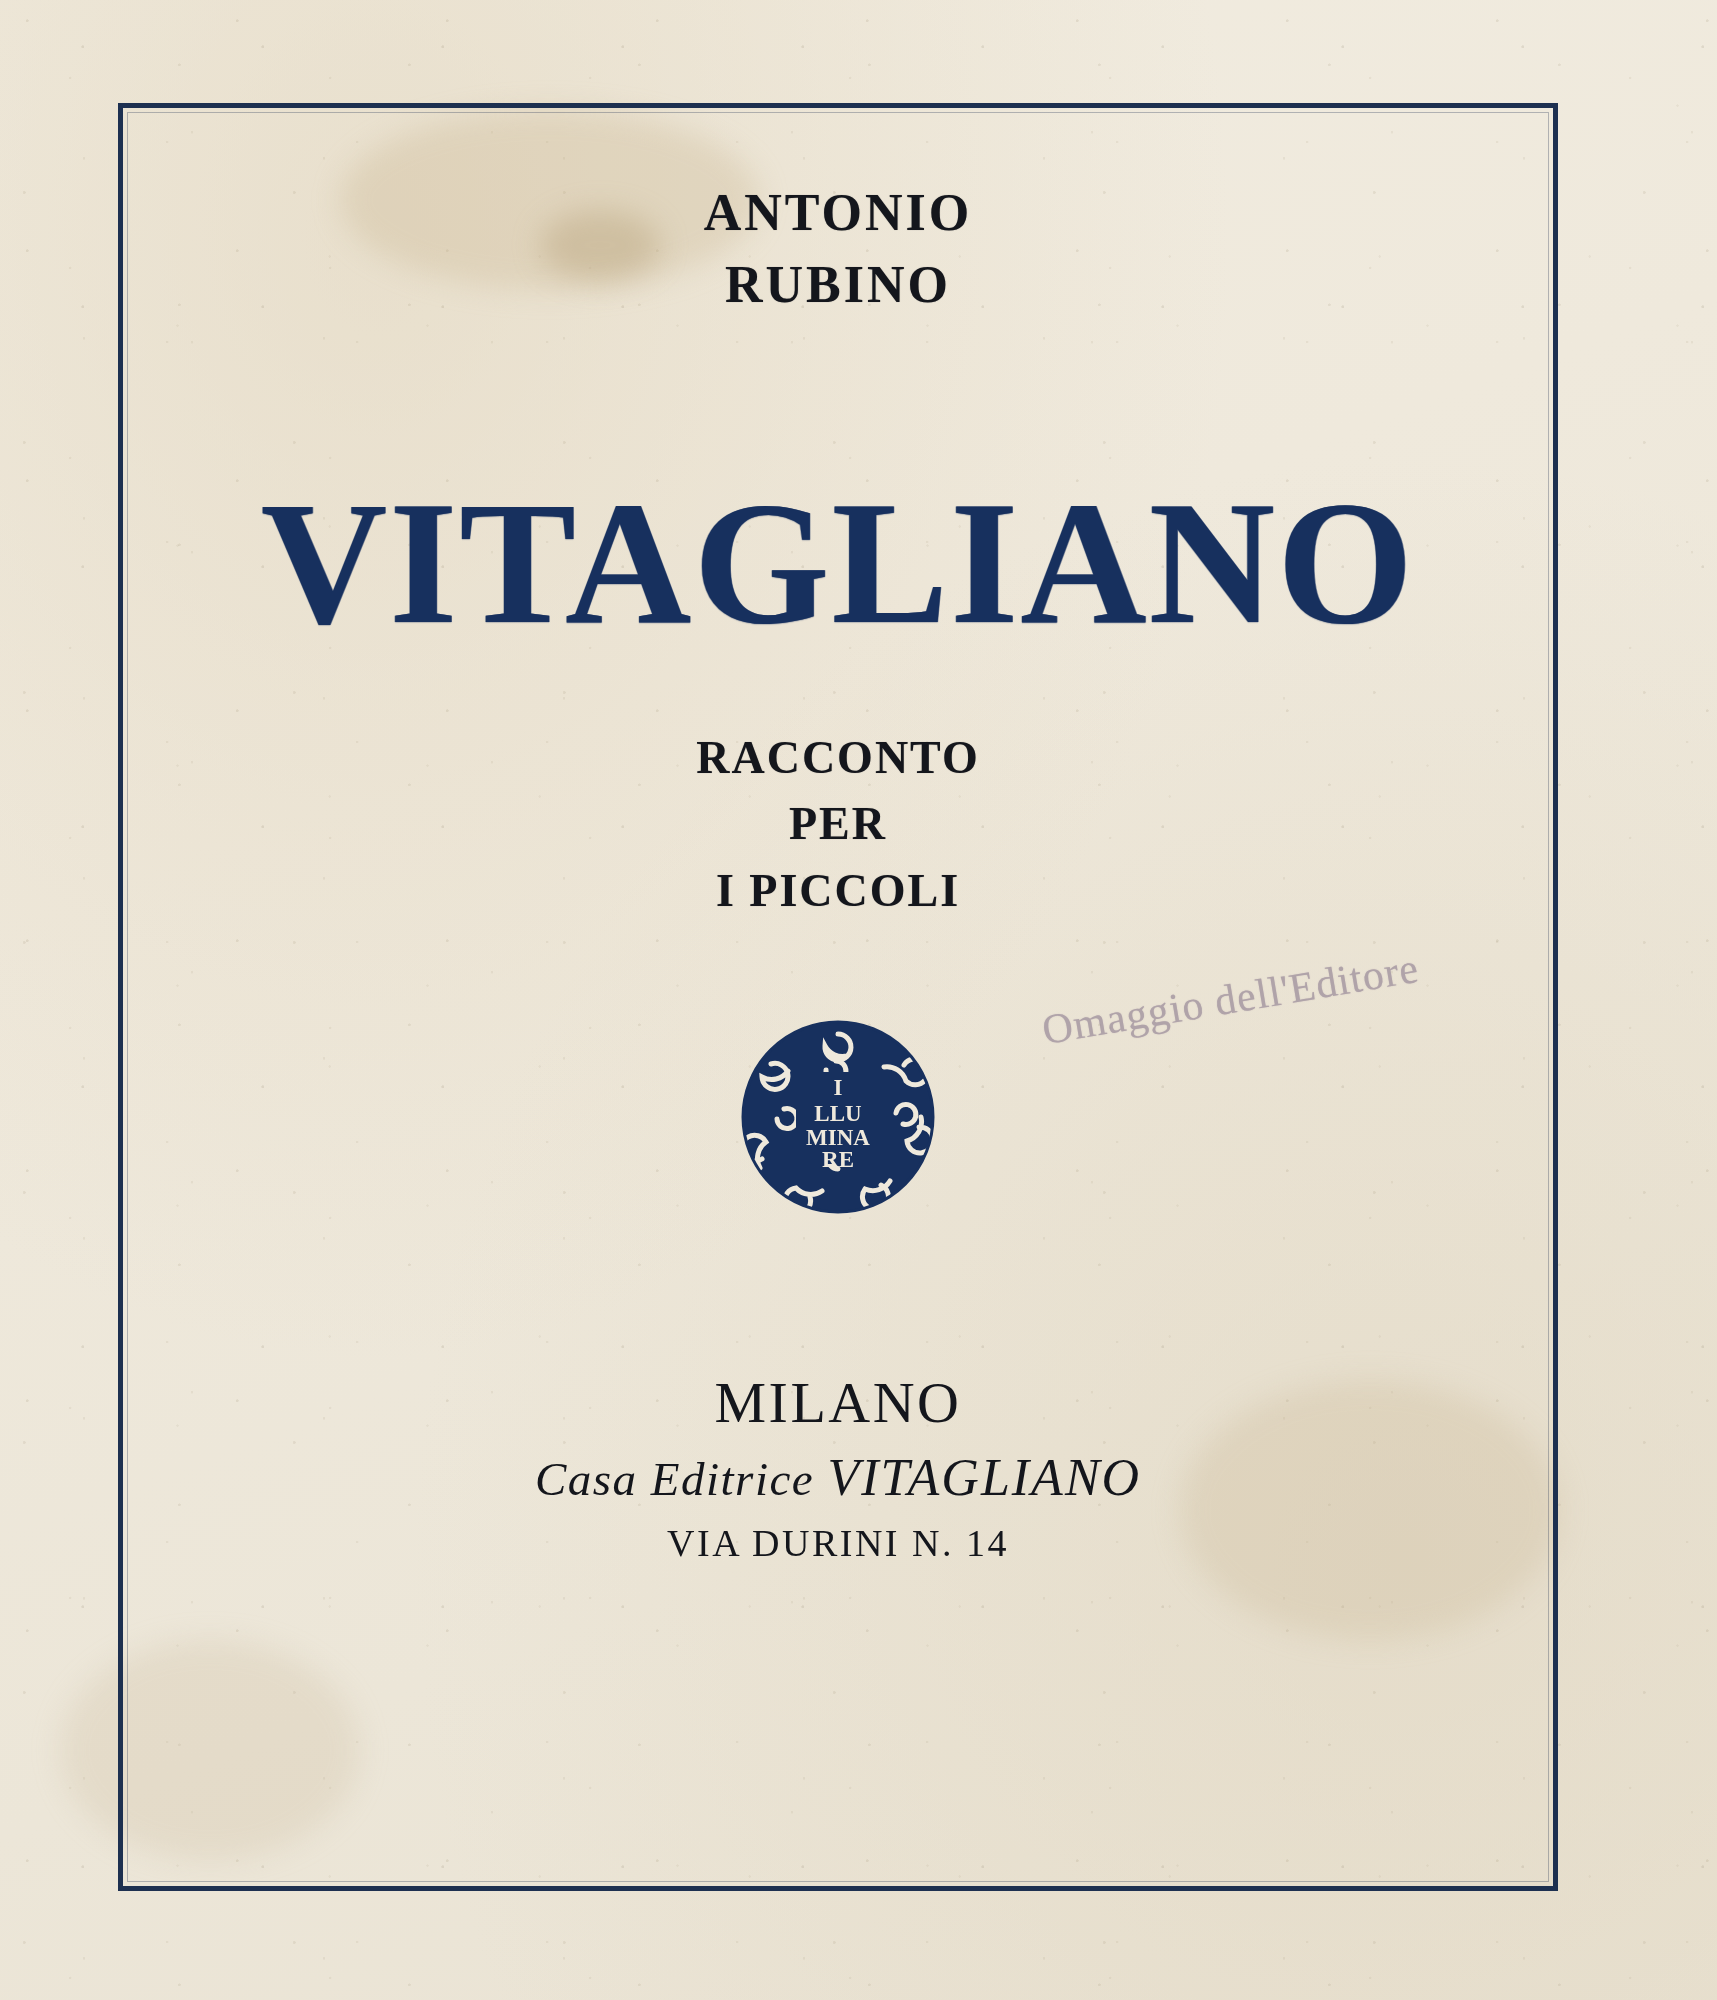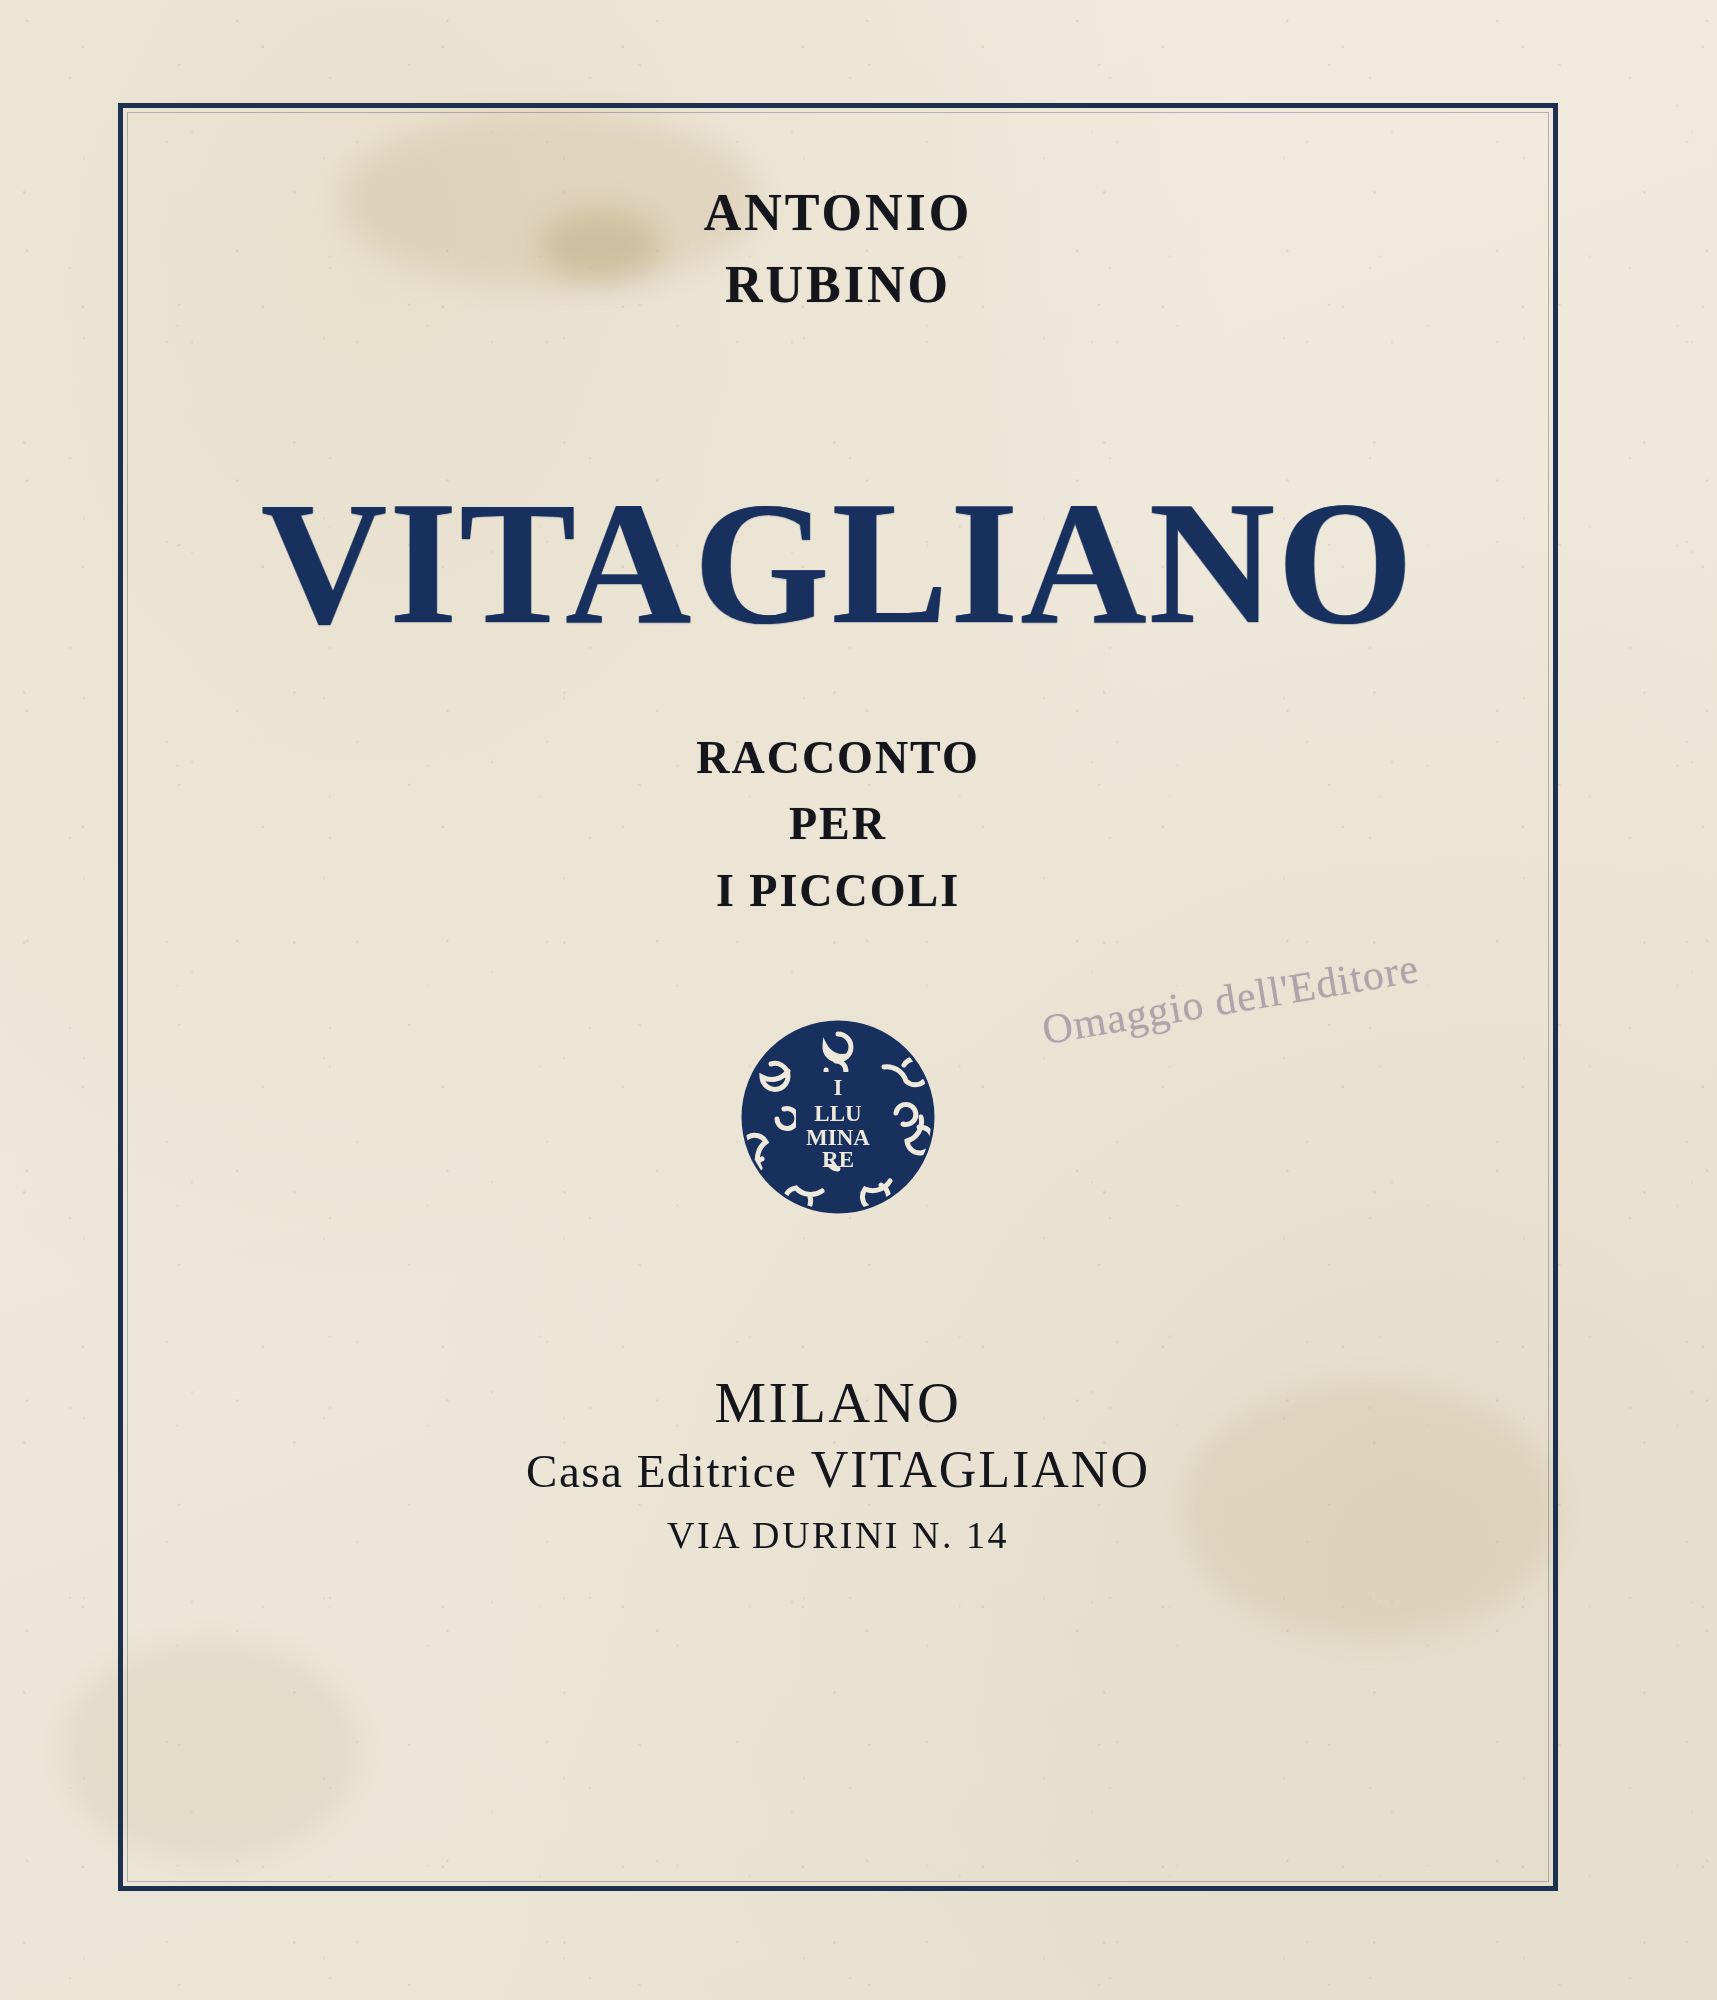--- a/index.html
+++ b/index.html
@@ -142,25 +142,27 @@
     text-align: center;
     color: #14161c;
   }
   .imprint .city {
     font-family: "Liberation Serif", serif;
     font-size: 58px;
     letter-spacing: 2.5px;
     line-height: 1.25;
   }
   .imprint .house {
+    margin-top: 8px;
     font-family: "Liberation Serif", serif;
     font-size: 47px;
     letter-spacing: 1.5px;
     line-height: 1.2;
     white-space: nowrap;
+    font-style: italic;
   }
   .imprint .house .big {
     font-size: 52px;
     letter-spacing: 2px;
   }
   .imprint .addr {
     margin-top: 12px;
     font-family: "Liberation Serif", serif;
     font-size: 38px;
     letter-spacing: 2.5px;

